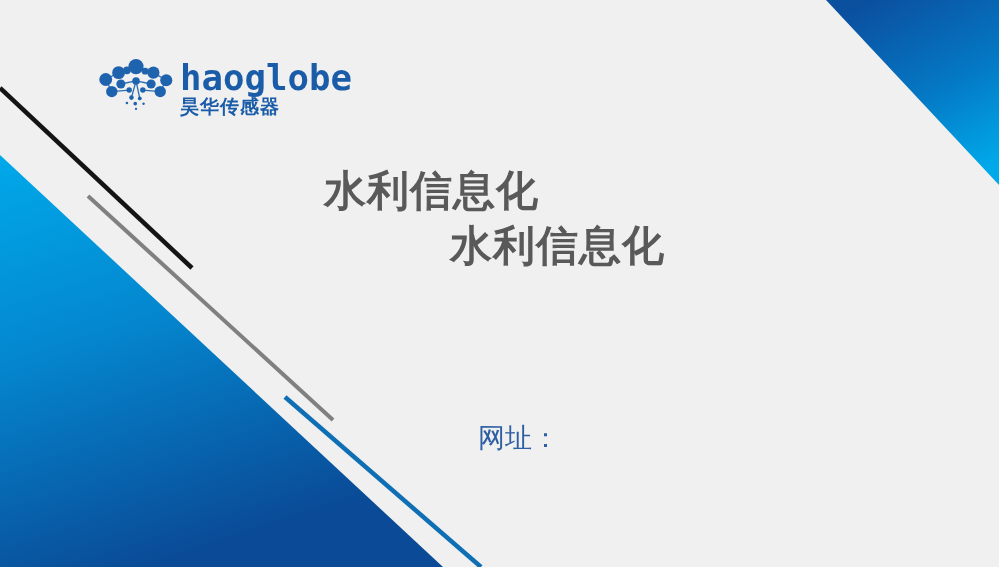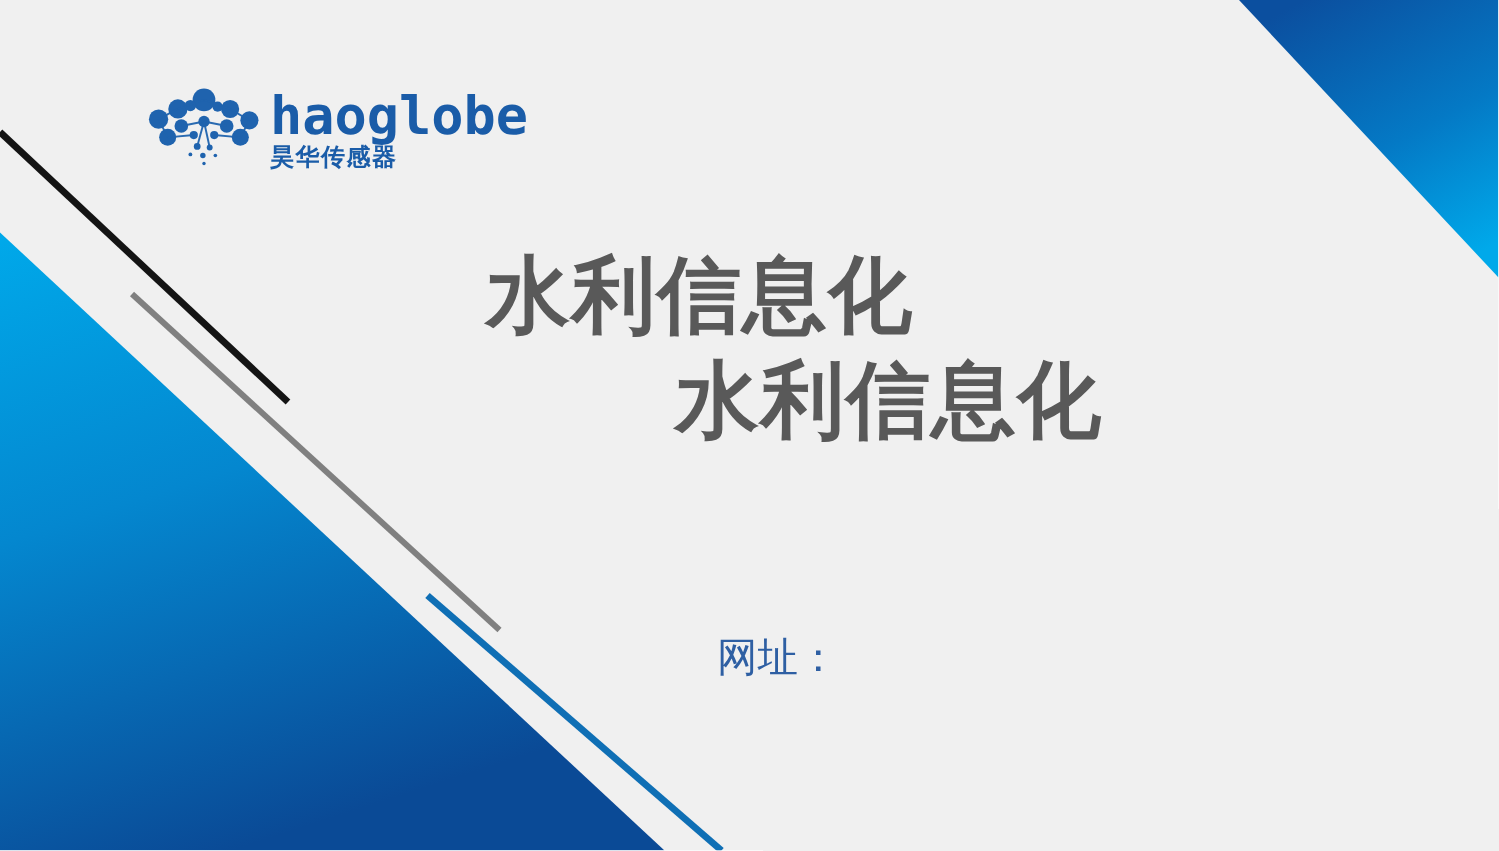--- a/index.html
+++ b/index.html
@@ -46,38 +46,38 @@
     font-size: 35px;
     font-weight: 700;
     letter-spacing: 0px;
     color: #1a5ca8;
     line-height: 0.95;
     transform: scaleX(1.02);
     transform-origin: left center;
   }
   #logo-sub {
     font-family: "DejaVu Sans", sans-serif;
-    font-size: 16px;
+    font-size: 19px;
     font-weight: 700;
     letter-spacing: 1px;
     color: #1a5ca8;
     margin-top: 2px;
     line-height: 1;
   }
   
   #title-block {
     position: absolute;
     left: 310px;
     top: 168px;
     width: 600px;
   }
   .title-line {
     font-family: "DejaVu Sans", sans-serif;
     font-weight: 700;
-    font-size: 56px;
+    font-size: 42px;
     line-height: 1.08;
     color: #595959;
     letter-spacing: 1px;
     white-space: nowrap;
   }
   #title-line-1 { text-align: left; padding-left: 14px; }
   #title-line-2 { text-align: left; padding-left: 140px; margin-top: 10px; }
   
   #website-block {
     position: absolute;

